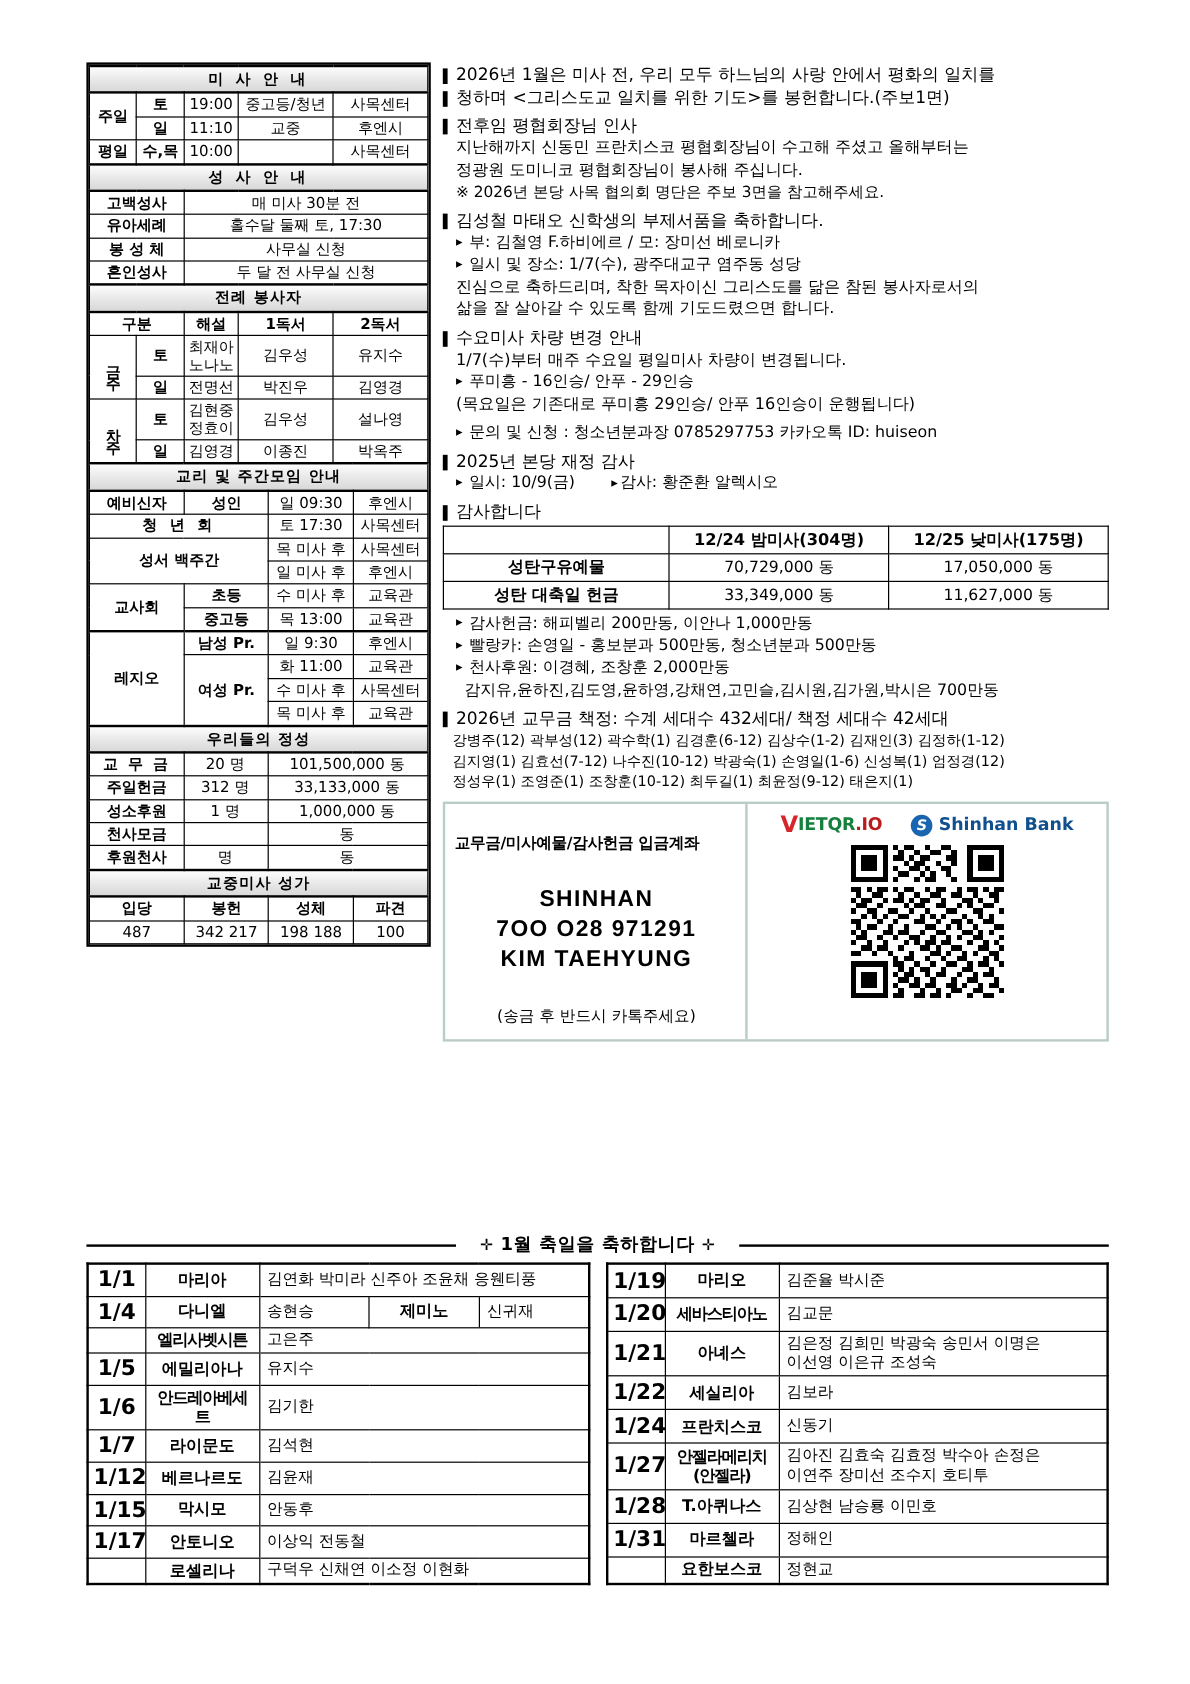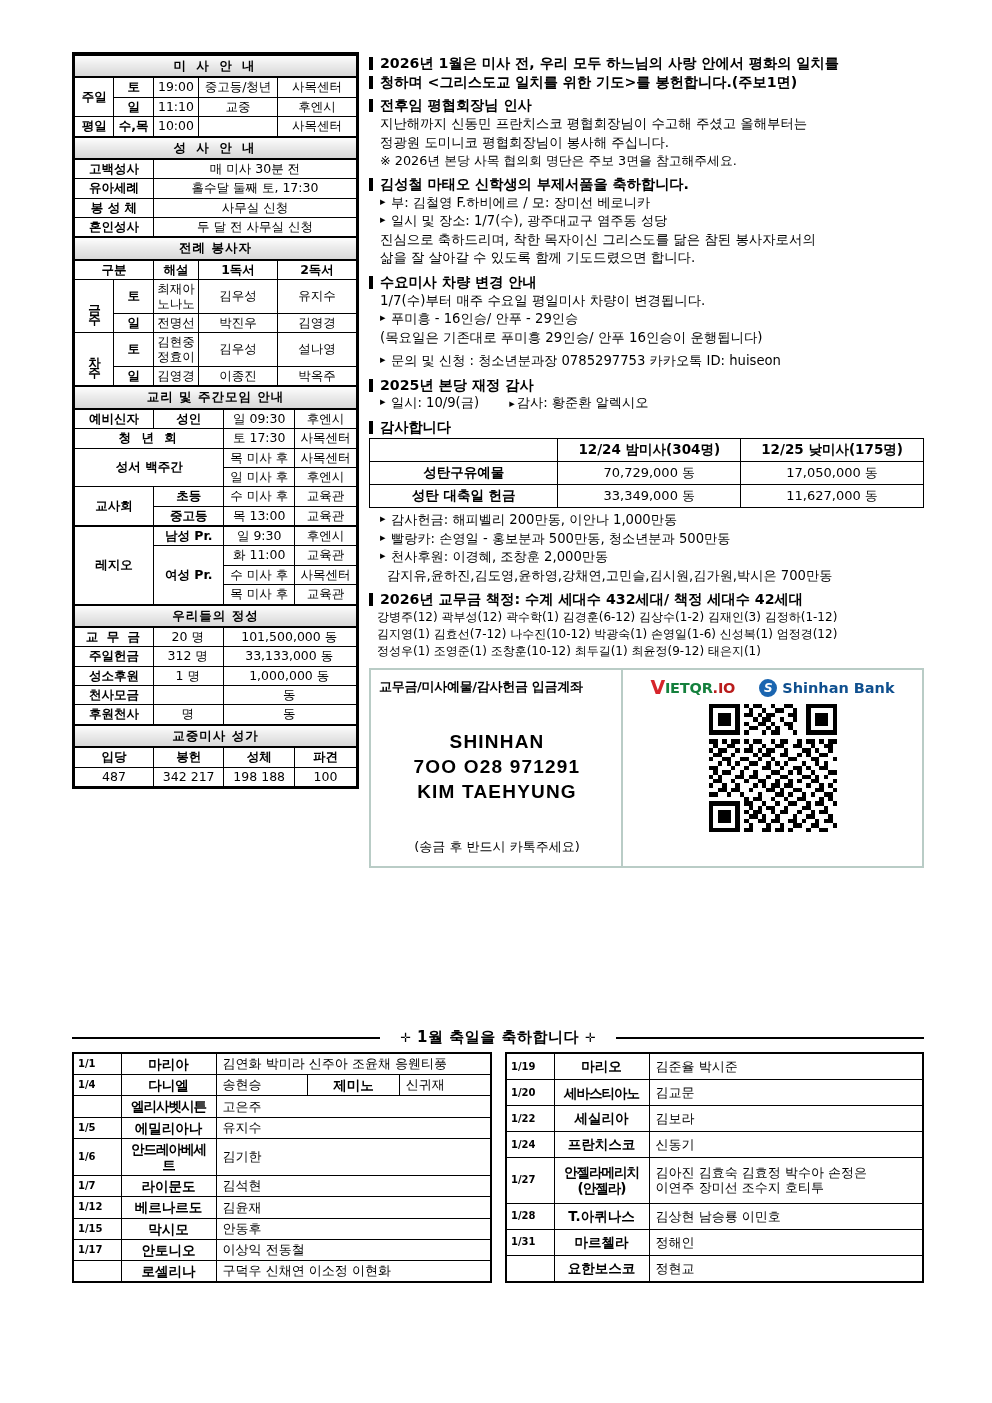--- a/index.html
+++ b/index.html
@@ -70,21 +70,21 @@
   .tiny { font-size: 11.5px; }
 
   
   .content {
     flex: 1;
     padding-left: 10px;
     padding-top: 2px;
   }
   .notice { margin-bottom: 5px; }
   .n-head {
-    font-weight: bold;
+    font-weight: normal;
     font-size: 14.2px;
     line-height: 1.32;
     position: relative;
     padding-left: 11px;
   }
   .n-head::before {
     content: "";
     position: absolute;
     left: 0; top: 3px;
     width: 4px; height: 13px;
@@ -142,21 +142,21 @@
   .bank-wrap {
     display: flex;
     border: 2px solid #b9ccc6;
     background: #fff;
     margin-top: 8px;
     height: 200px;
   }
   .bank-left {
     flex: 0 0 252px;
     border-right: 2px solid #b9ccc6;
-    padding: 8px 6px 6px 8px;
+    padding: 24px 6px 6px 8px;
     display: flex;
     flex-direction: column;
   }
   .bank-title { font-size: 13px; font-weight: bold; letter-spacing: -0.3px; }
   .bank-acct {
     flex: 1;
     display: flex;
     flex-direction: column;
     justify-content: center;
     align-items: center;
@@ -220,21 +220,21 @@
     table-layout: fixed;
     border: 2px solid #000;
   }
   .feast-tbl td {
     border: 1px solid #000;
     font-size: 13px;
     padding: 2px 4px;
     vertical-align: middle;
     line-height: 1.2;
   }
-  .feast-tbl td.date { text-align: left; font-weight: bold; font-size: 10px; width: 48px; }
+  .feast-tbl td.date { text-align: center; font-weight: bold; font-size: 18px; width: 48px; }
   .feast-tbl td.saint { text-align: center; font-weight: bold; font-size: 13.5px; width: 95px; border-right: 1px dotted #555; }
   .feast-tbl td.names { text-align: left; font-size: 13px; padding-left: 6px; }
 </style>
 </head>
 <body>
 
 <div id="page">
 
   <div class="top-area">
 
@@ -842,20 +842,26 @@
         <td class="date">1/19</td>
         <td class="saint">마리오</td>
         <td class="names">김준율 박시준</td>
       </tr>
       <tr>
         <td class="date">1/20</td>
         <td class="saint" style="letter-spacing:-1px">세바스티아노</td>
         <td class="names">김교문</td>
       </tr>
       <tr>
+        <td class="date">1/21</td>
+        <td class="saint">아녜스</td>
+        <td class="names" style="white-space:pre-line">김은정 김희민 박광숙 송민서 이명은
+이선영 이은규 조성숙</td>
+      </tr>
+      <tr>
         <td class="date">1/22</td>
         <td class="saint">세실리아</td>
         <td class="names">김보라</td>
       </tr>
       <tr>
         <td class="date">1/24</td>
         <td class="saint">프란치스코</td>
         <td class="names">신동기</td>
       </tr>
       <tr>

